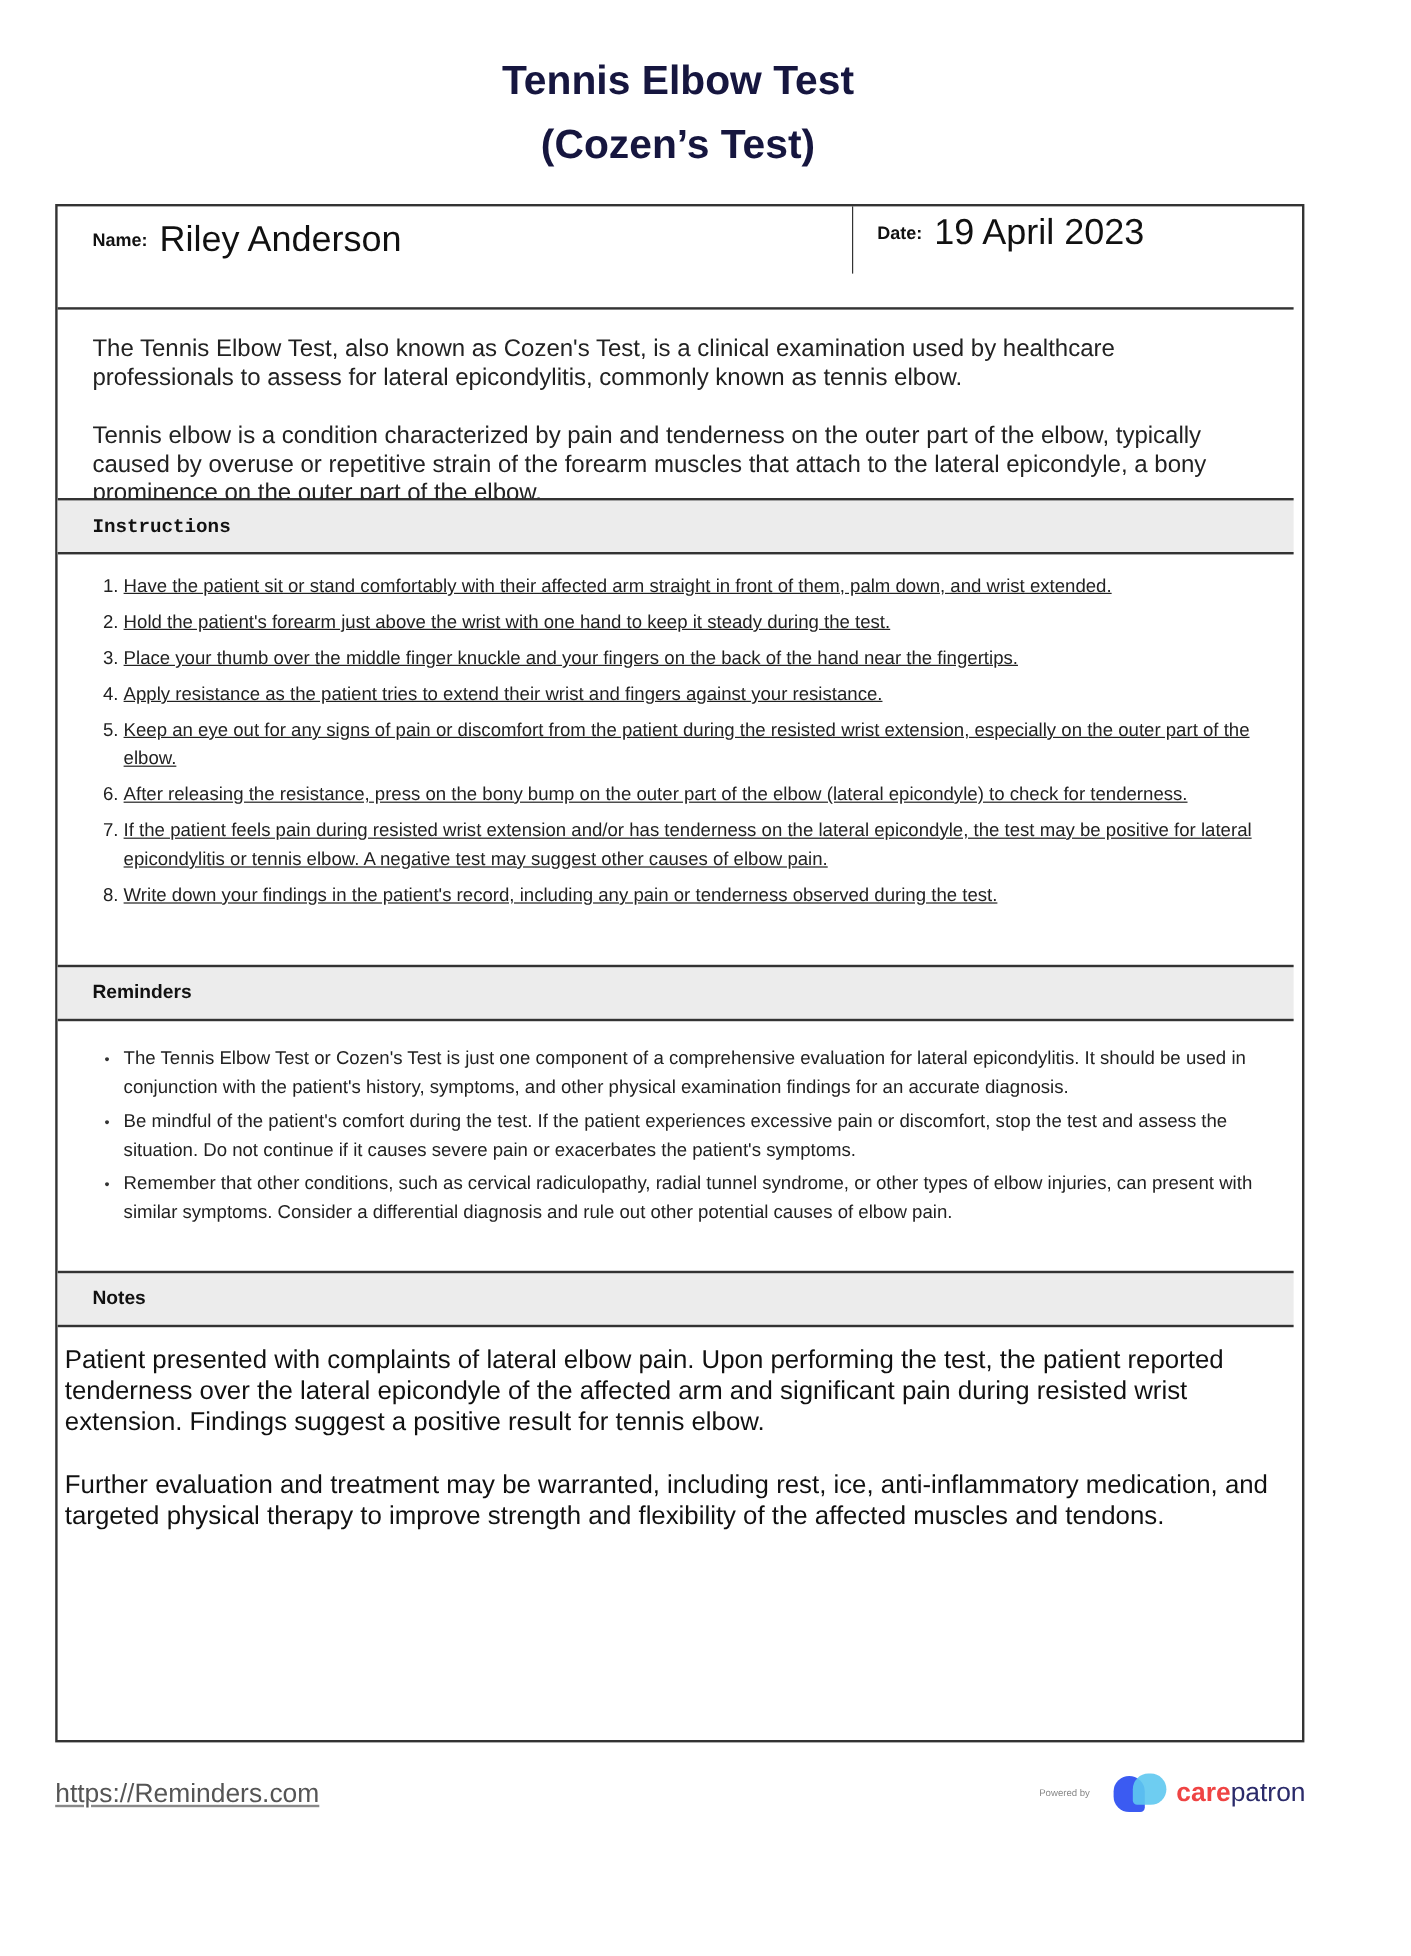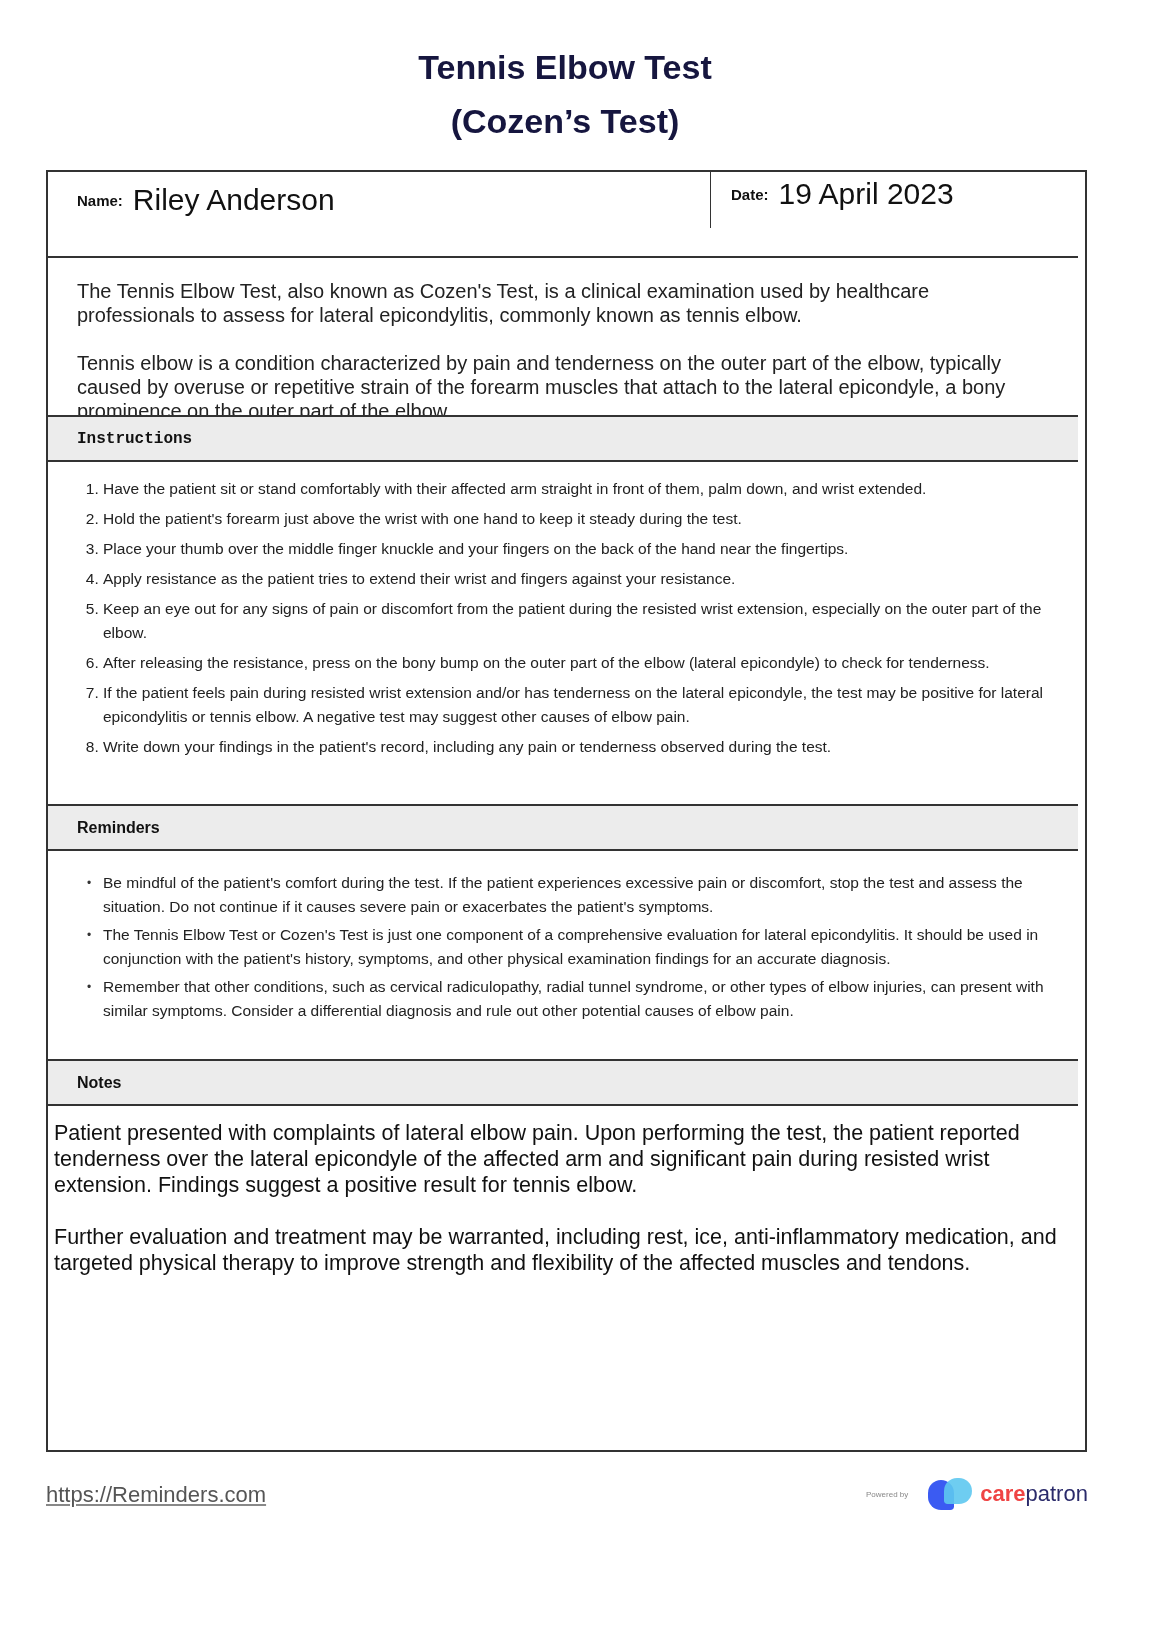--- a/index.html
+++ b/index.html
@@ -14,21 +14,21 @@
   .namecell { position: absolute; left: 0; top: 0; width: 663px; height: 56px; border-right: 1px solid #333; display: flex; align-items: center; padding-left: 29px; box-sizing: border-box; }
   .datecell { position: absolute; left: 663px; top: 0; right: 0; height: 44px; display: flex; align-items: center; padding-left: 20px; box-sizing: border-box; }
   .lbl { font-weight: bold; font-size: 15px; margin-right: 10px; color: #111; }
   .val { font-size: 30px; color: #111; }
   .intro { top: 56px; height: 187px; padding: 21px 29px 0 29px; font-size: 20px; line-height: 24px; color: #222; margin-top: 28px; }
   .intro p { margin: 0 0 24px 0; }
   .sechead { height: 47px; background: #ececec; display: flex; align-items: center; padding-left: 29px; font-weight: bold; font-size: 16px; color: #111; border-bottom: 2px solid #333; }
   .h-instr { top: 243px; font-family: Liberation Mono, monospace; }
   .instr { top: 290px; height: 342px; padding: 15px 29px 0 29px; font-size: 15.5px; line-height: 24px; color: #222; }
   .instr ol { margin: 0; padding-left: 26px; }
-  .instr li { margin-bottom: 6px; padding-left: 0; }
+  .instr li { margin-bottom: 6px; padding-left: 0; text-decoration: underline; }
   .h-rem { top: 632px; }
   .rem { top: 679px; height: 208px; padding: 20px 29px 0 29px; font-size: 15.5px; line-height: 24px; color: #222; }
   .rem ul { margin: 0; padding-left: 26px; list-style: none; }
   .rem li { margin-bottom: 4px; position: relative; }
   .rem li::before { content: "•"; position: absolute; left: -16px; font-size: 12px; color: #333; }
   .h-notes { top: 887px; }
   .notes { top: 934px; bottom: 0; padding: 14px 6px 0 6px; font-size: 21.5px; line-height: 26px; color: #111; }
   .notes p { margin: 0 0 26px 0; }
   .footer-link { position: absolute; left: 46px; top: 1482px; font-size: 22px; color: #555; text-decoration: underline; text-decoration-color: #888; }
   .brand { position: absolute; left: 866px; top: 1476px; height: 36px; display: flex; align-items: center; }
@@ -73,22 +73,22 @@
       <li>Keep an eye out for any signs of pain or discomfort from the patient during the resisted wrist extension, especially on the outer part of the elbow.</li>
       <li>After releasing the resistance, press on the bony bump on the outer part of the elbow (lateral epicondyle) to check for tenderness.</li>
       <li>If the patient feels pain during resisted wrist extension and/or has tenderness on the lateral epicondyle, the test may be positive for lateral epicondylitis or tennis elbow. A negative test may suggest other causes of elbow pain.</li>
       <li>Write down your findings in the patient's record, including any pain or tenderness observed during the test.</li>
     </ol>
   </div>
 
   <div class="row sechead h-rem hr">Reminders</div>
   <div class="row rem">
     <ul>
+      <li>The Tennis Elbow Test or Cozen's Test is just one component of a comprehensive evaluation for lateral epicondylitis. It should be used in conjunction with the patient's history, symptoms, and other physical examination findings for an accurate diagnosis.</li>
       <li>Be mindful of the patient's comfort during the test. If the patient experiences excessive pain or discomfort, stop the test and assess the situation. Do not continue if it causes severe pain or exacerbates the patient's symptoms.</li>
-      <li>The Tennis Elbow Test or Cozen's Test is just one component of a comprehensive evaluation for lateral epicondylitis. It should be used in conjunction with the patient's history, symptoms, and other physical examination findings for an accurate diagnosis.</li>
       <li>Remember that other conditions, such as cervical radiculopathy, radial tunnel syndrome, or other types of elbow injuries, can present with similar symptoms. Consider a differential diagnosis and rule out other potential causes of elbow pain.</li>
     </ul>
   </div>
 
   <div class="row sechead h-notes hr">Notes</div>
   <div class="row notes">
     <p>Patient presented with complaints of lateral elbow pain. Upon performing the test, the patient reported tenderness over the lateral epicondyle of the affected arm and significant pain during resisted wrist extension. Findings suggest a positive result for tennis elbow.</p>
     <p>Further evaluation and treatment may be warranted, including rest, ice, anti-inflammatory medication, and targeted physical therapy to improve strength and flexibility of the affected muscles and tendons.</p>
   </div>
 </div>

